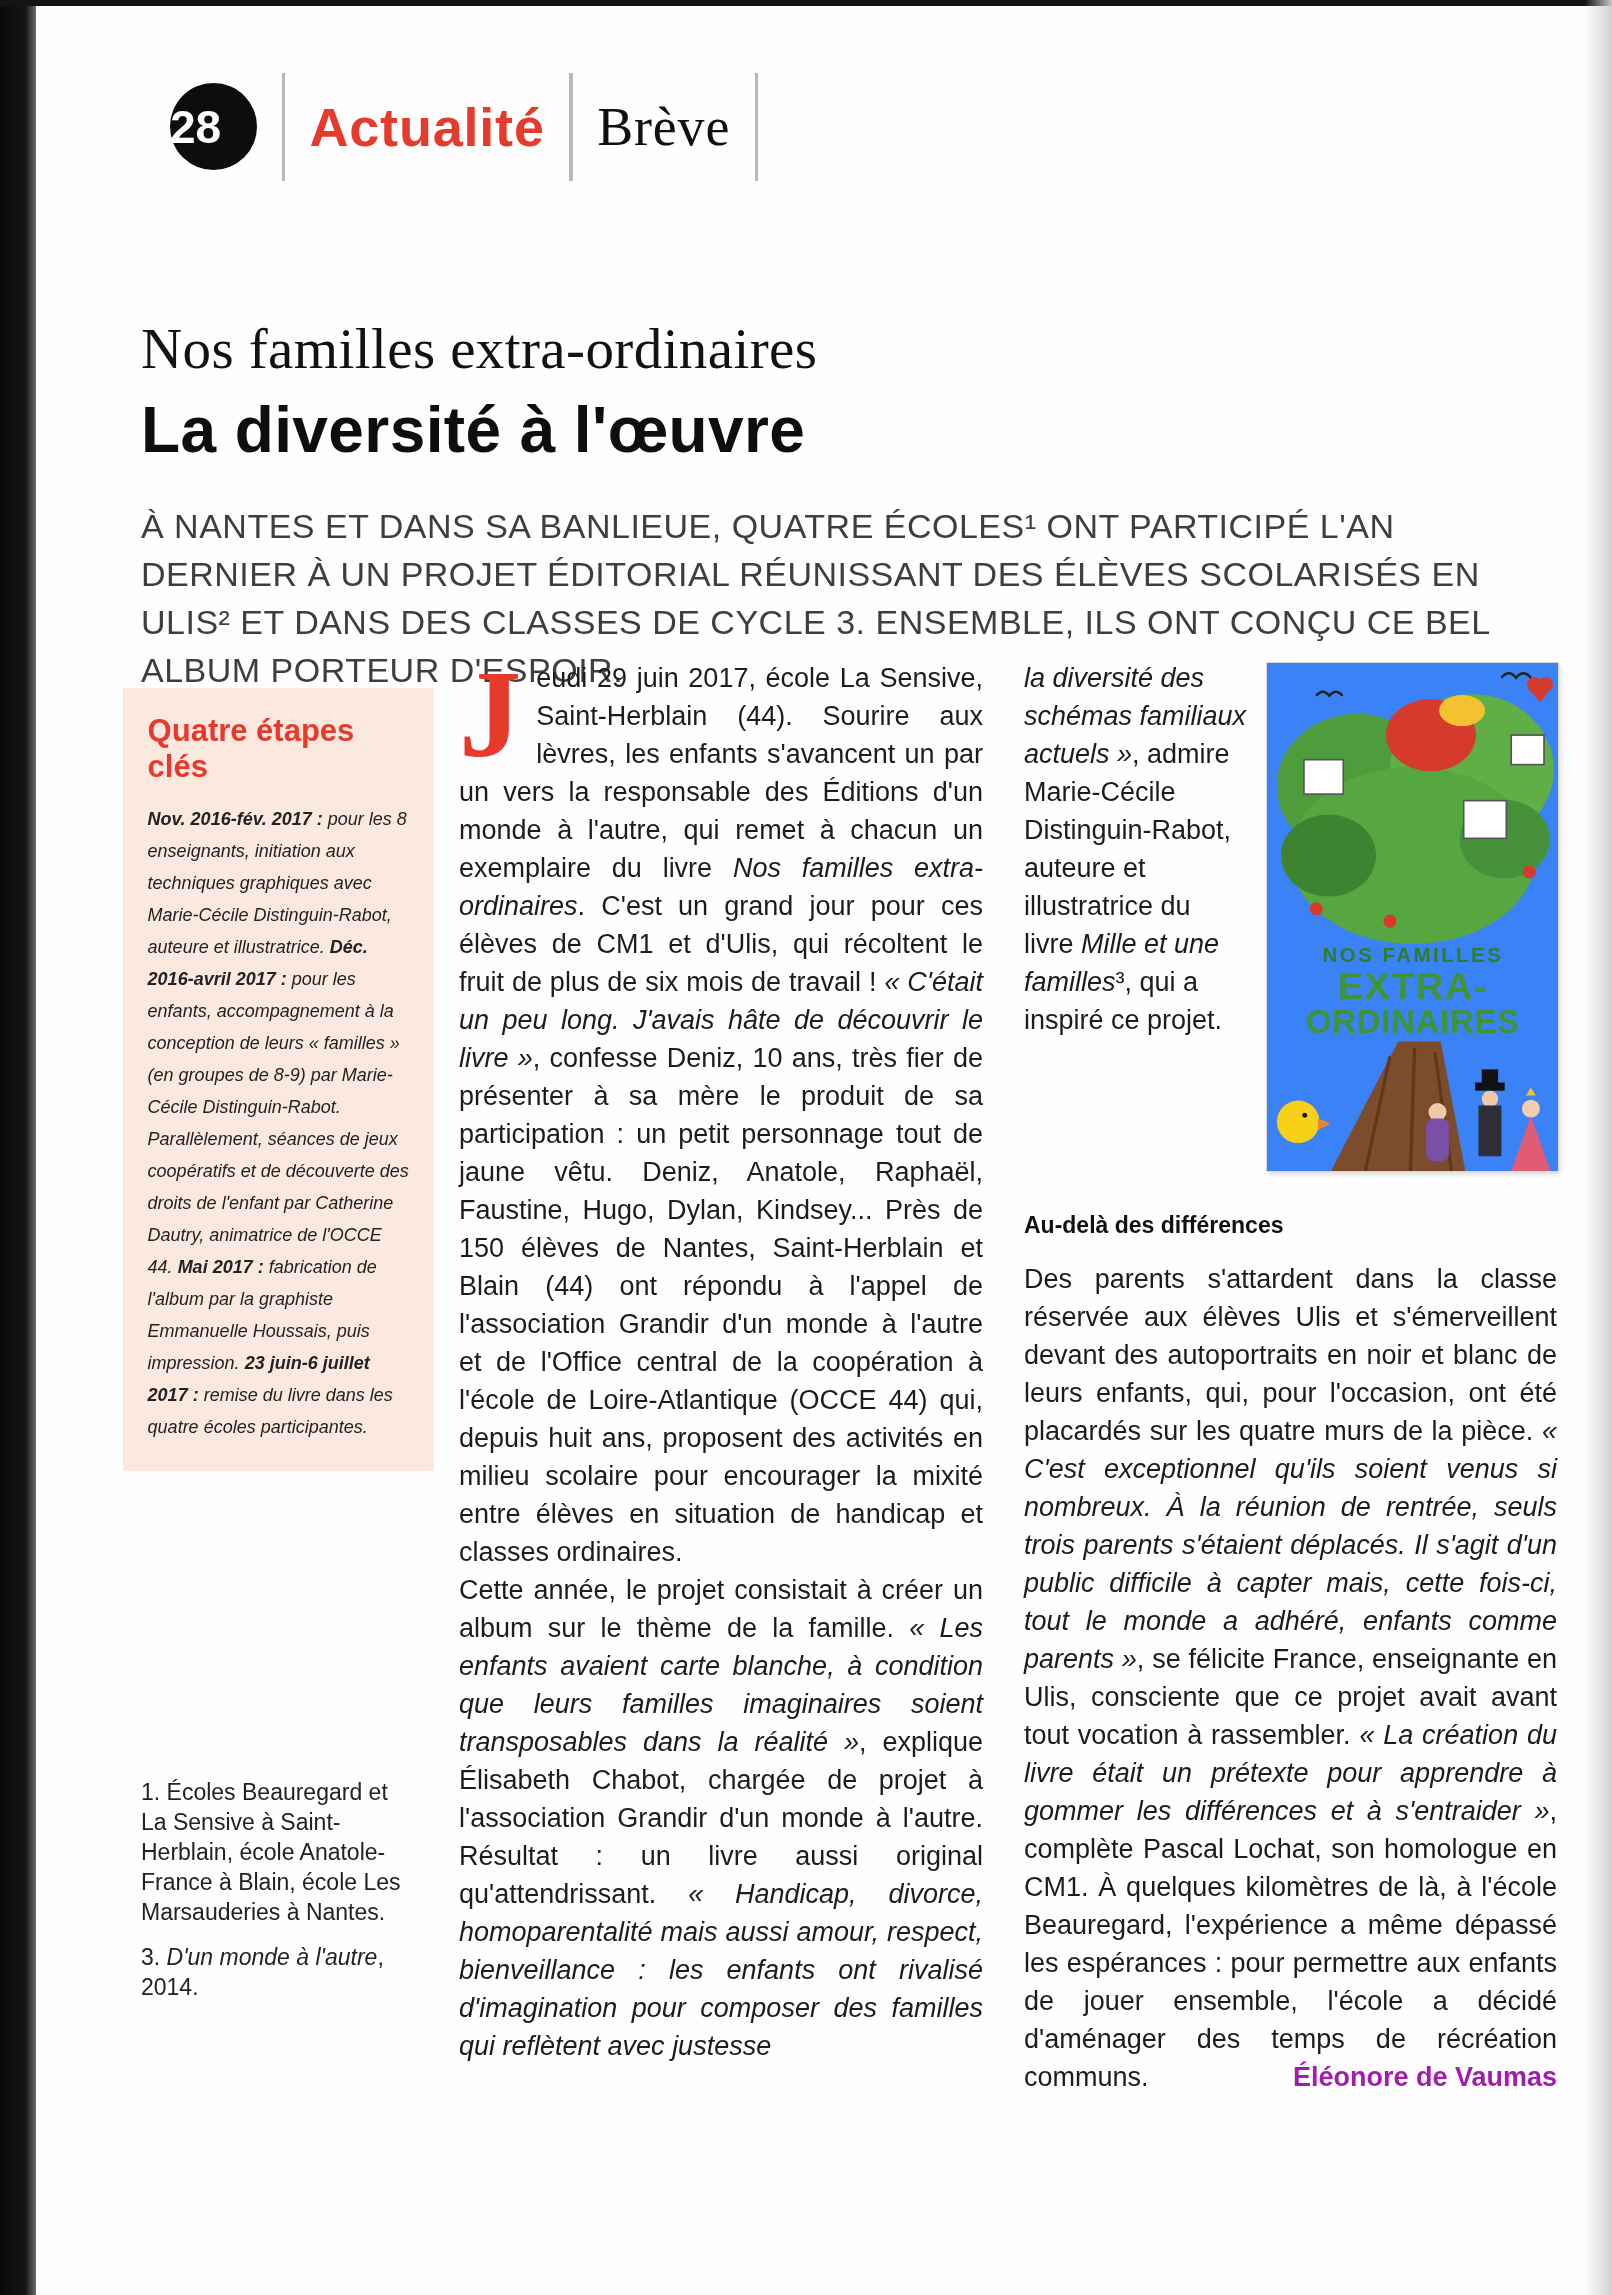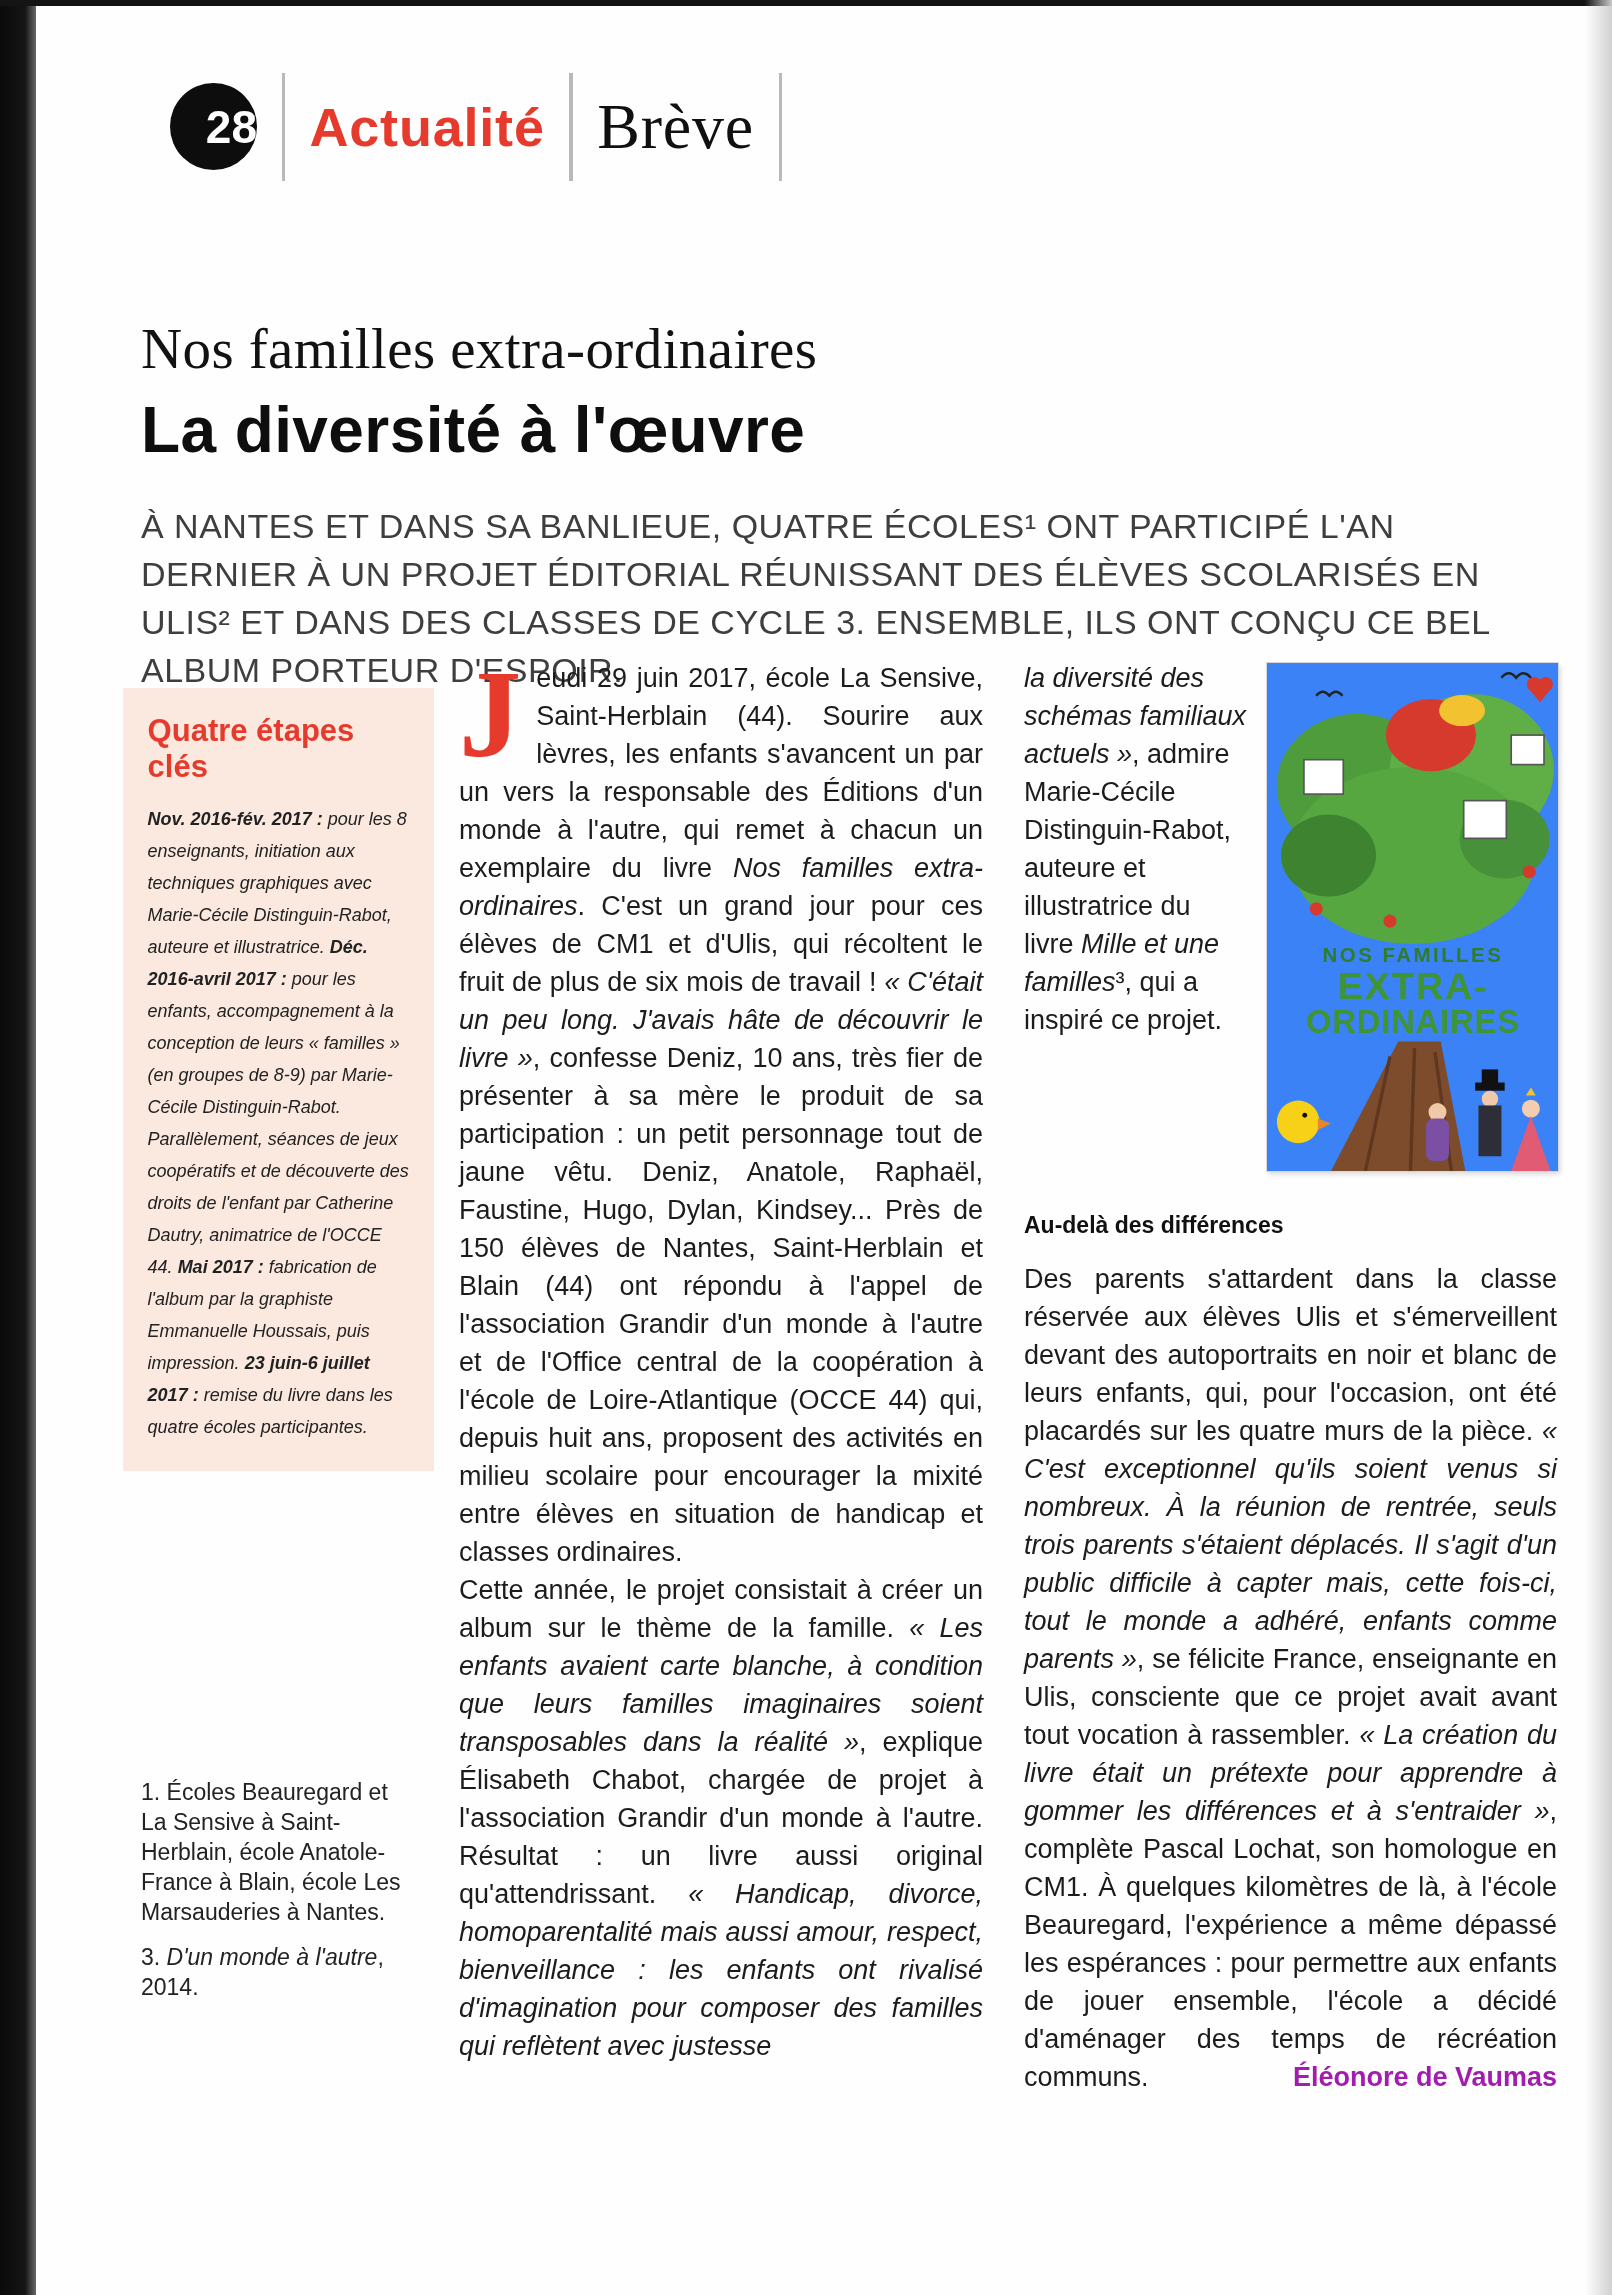--- a/index.html
+++ b/index.html
@@ -12,24 +12,24 @@
     overflow:hidden;
   }
   
   .scan-left{position:absolute;left:0;top:0;width:36px;height:100%;background:linear-gradient(90deg,#0a0a0a 0%,#151515 70%,#6a6a6a 100%);}
   .scan-top{position:absolute;left:0;top:0;width:100%;height:5.7px;background:#141414;}
   .scan-right{position:absolute;right:0;top:0;width:28px;height:100%;background:linear-gradient(270deg,#cfcfcf 0%,rgba(255,255,255,0) 100%);}
 
   
   .masthead{position:absolute;left:170px;top:69px;display:flex;align-items:center;height:115px;}
   .page-circle{width:87px;height:87px;border-radius:50%;background:#0d0d0d;color:#ffffff;
-    display:flex;align-items:center;justify-content:flex-end;font-size:46px;font-weight:bold;}
+    display:flex;align-items:center;justify-content:flex-start;font-size:46px;font-weight:bold;}
   .mast-divider{width:3.3px;height:108px;background:#b9b9b9;margin:0 24.6px;}
   .section-label{color:#e63b2c;font-weight:bold;font-size:54px;letter-spacing:0.8px;}
-  .rubric-label{font-family:"Liberation Serif",serif;font-size:64px;color:#101010;letter-spacing:0.8px;}
+  .rubric-label{font-family:"Liberation Serif",serif;font-size:54px;color:#101010;letter-spacing:0.8px;}
 
   
   .headline{position:absolute;left:141px;top:316px;width:1418px;}
   .kicker{font-family:"Liberation Serif",serif;font-size:57px;line-height:66px;color:#121212;letter-spacing:0.4px;}
   .title{font-size:64px;line-height:72px;font-weight:bold;color:#0e0e0e;margin-top:11.5px;letter-spacing:0.4px;}
   .standfirst{margin-top:36px;font-size:34px;line-height:48px;color:#3e3e3e;letter-spacing:0.5px;}
 
   
   .sidebar-box{position:absolute;left:123px;top:688px;width:262px;background:#fbe9e0;padding:24.6px 24.6px 28px 24.6px;}
   .sidebar-title{color:#e63b2c;font-weight:bold;font-size:31px;margin-bottom:18px;}

